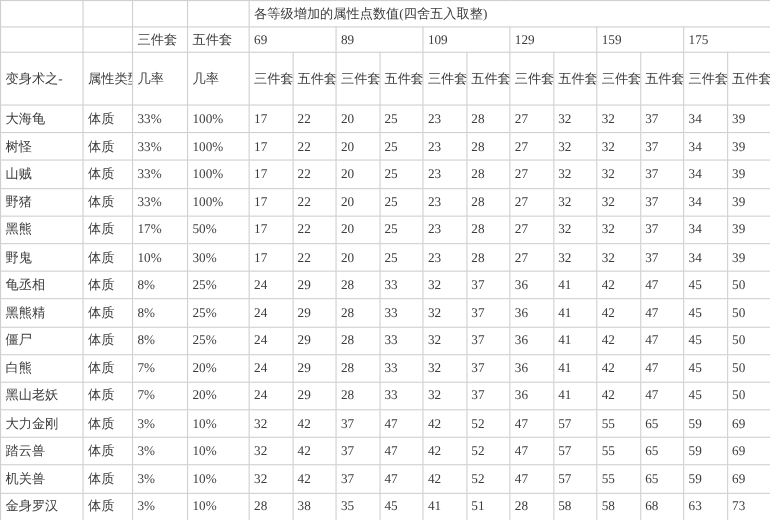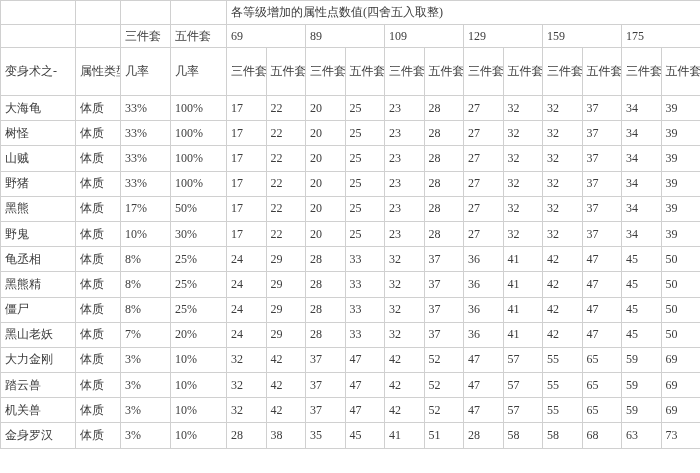--- a/index.html
+++ b/index.html
@@ -258,20 +258,38 @@
         <td>33</td>
         <td>32</td>
         <td>37</td>
         <td>36</td>
         <td>41</td>
         <td>42</td>
         <td>47</td>
         <td>45</td>
         <td>50</td>
       </tr>
+      <tr style="height: 25.2px;">
+        <td>白熊</td>
+        <td>体质</td>
+        <td>7%</td>
+        <td>20%</td>
+        <td>24</td>
+        <td>29</td>
+        <td>28</td>
+        <td>33</td>
+        <td>32</td>
+        <td>37</td>
+        <td>36</td>
+        <td>41</td>
+        <td>42</td>
+        <td>47</td>
+        <td>45</td>
+        <td>50</td>
+      </tr>
       <tr style="height: 25.2px; border-radius: 11px;">
         <td>黑山老妖</td>
         <td>体质</td>
         <td>7%</td>
         <td>20%</td>
         <td>24</td>
         <td>29</td>
         <td>28</td>
         <td>33</td>
         <td>32</td>

